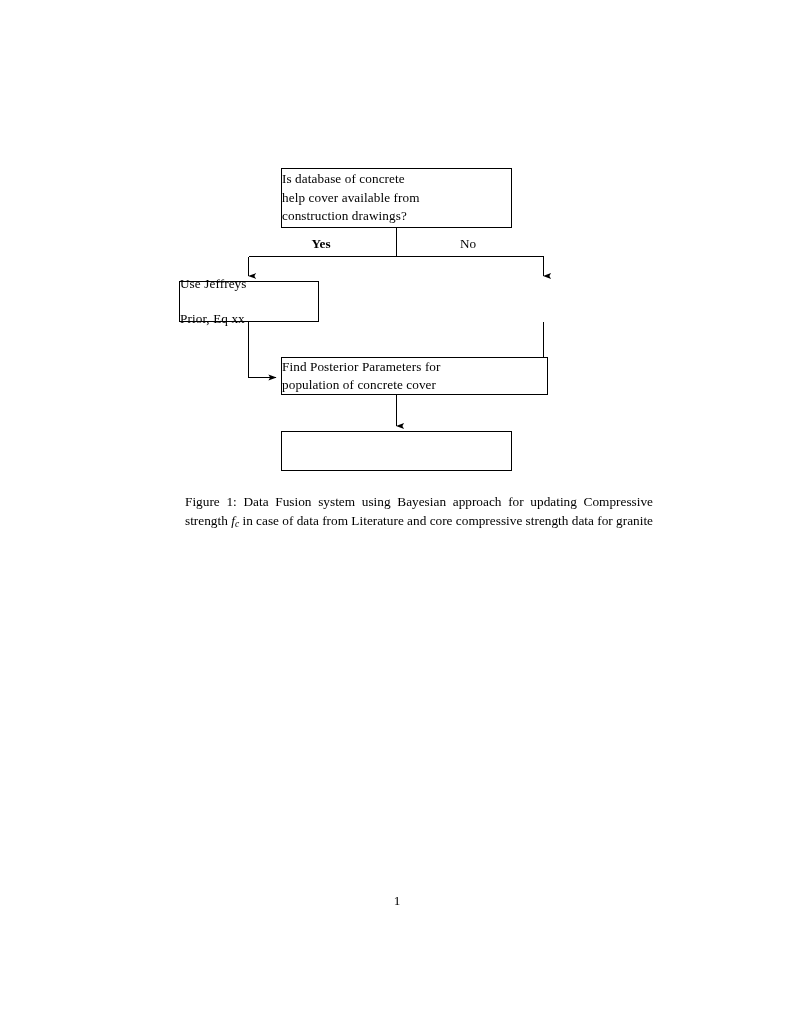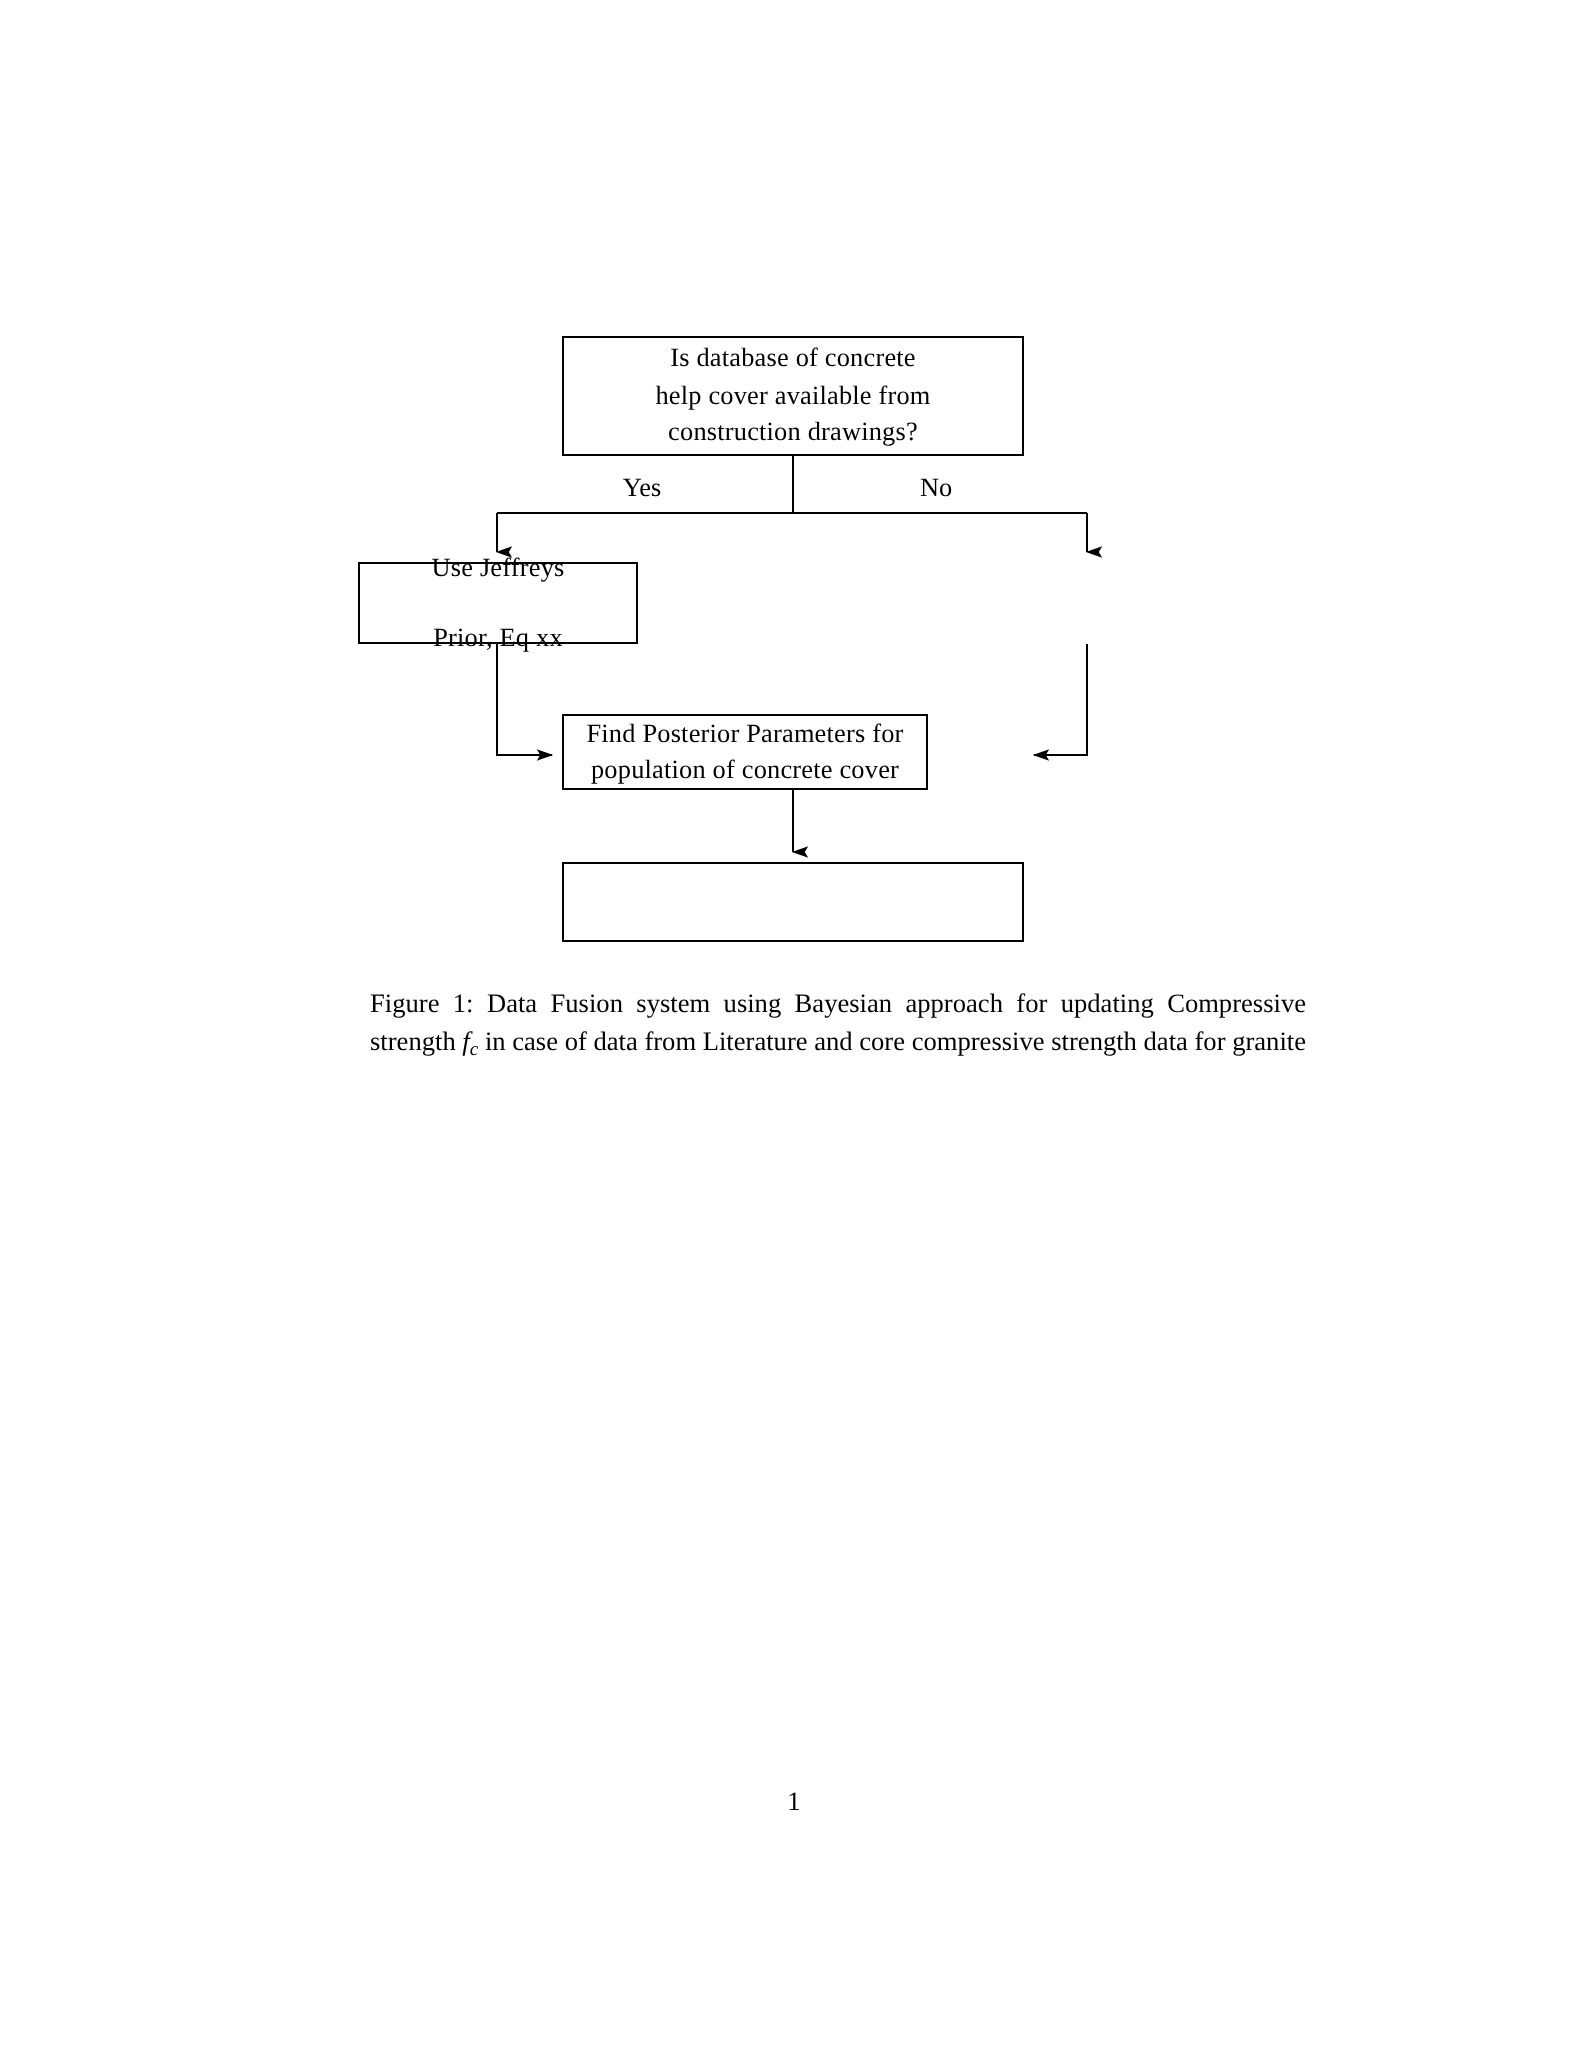--- a/index.html
+++ b/index.html
@@ -34,43 +34,43 @@
     height: 500px;
   }
 
   .node {
     position: absolute;
     box-sizing: border-box;
     border: 1px solid #000000;
     background: #ffffff;
     display: flex;
     flex-direction: column;
-    align-items: center;
+    align-items: flex-start;
     justify-content: center;
     text-align: center;
     font-size: 13.2px;
     line-height: 18.5px;
     letter-spacing: 0.1px;
   }
   .node .line { display: block; white-space: nowrap; }
 
   #node-decision { left: 281px; top: 168px; width: 231px; height: 60px; }
   #node-jeffreys  { left: 179px; top: 281px; width: 140px; height: 41px; gap: 16px; }
   #node-conjugate { left: 473px; top: 281px; width: 141px; height: 41px; }
-  #node-posterior { left: 281px; top: 357px; width: 183px; height: 38px; }
+  #node-posterior { left: 281px; top: 357px; width: 267px; height: 38px; }
   #node-plot      { left: 281px; top: 431px; width: 231px; height: 40px; }
 
   .branch-label {
     position: absolute;
     font-size: 13.2px;
     line-height: 15px;
     text-align: center;
     white-space: nowrap;
   }
-  #label-yes { left: 281px; top: 236px; width: 80px; }
+  #label-yes { left: 281px; top: 236px; width: 80px; font-weight: bold; }
   #label-no  { left: 428px; top: 236px; width: 80px; }
 
   
   #caption {
     position: absolute;
     left: 162px;
     top: 492px;
     width: 468px;
     font-size: 13.3px;
     line-height: 19.4px;

